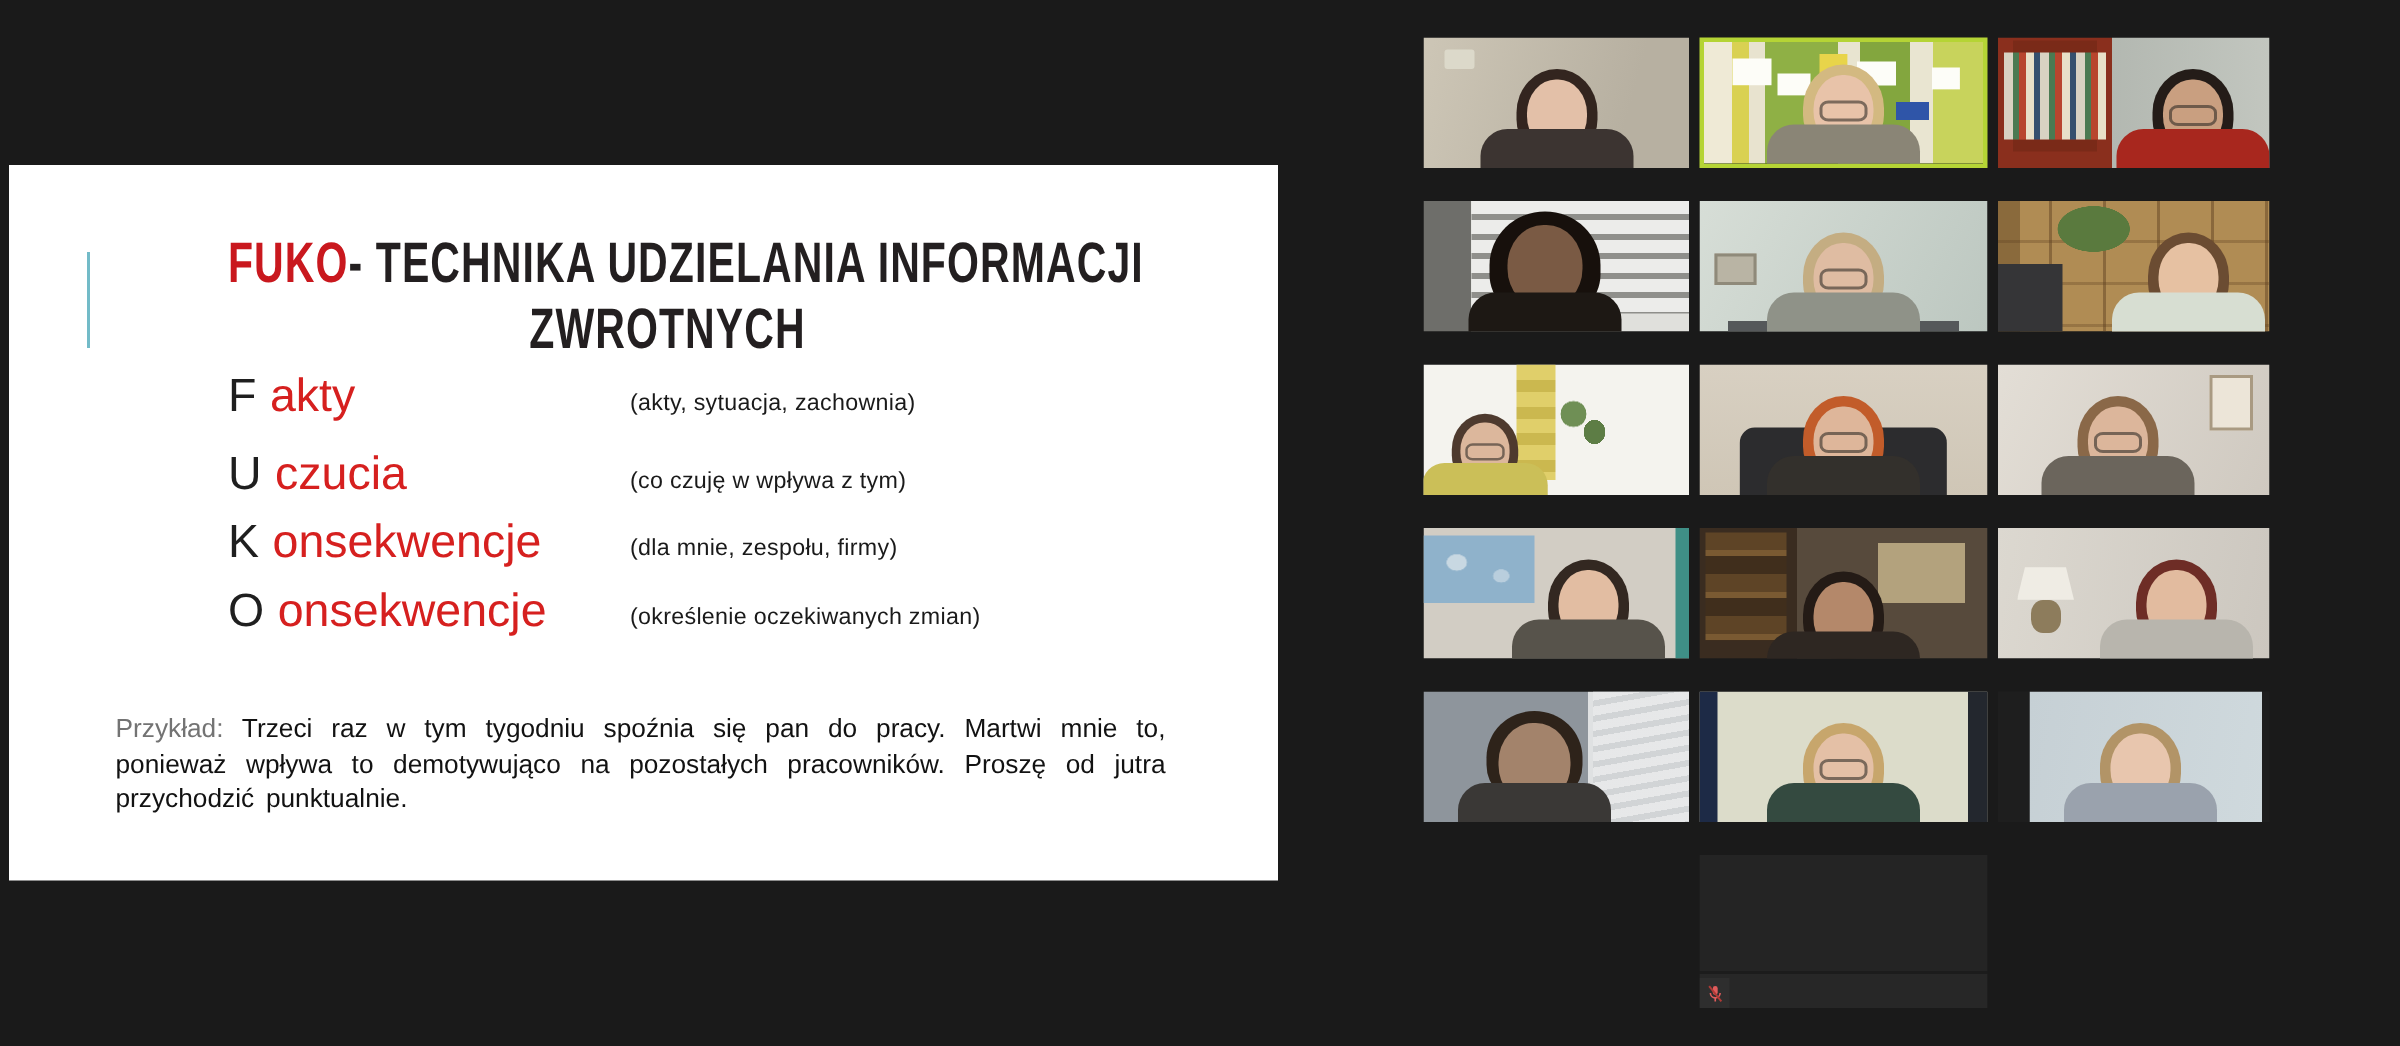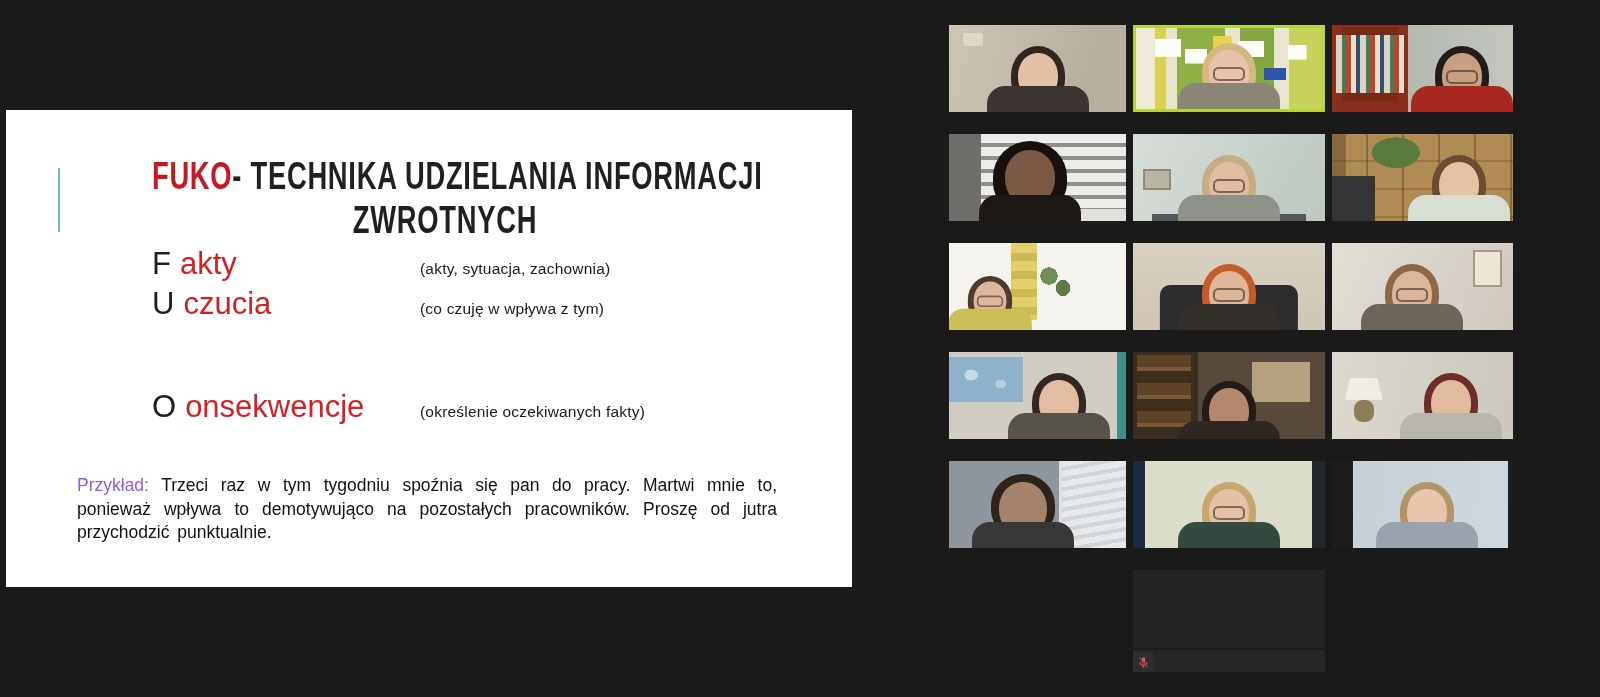--- a/index.html
+++ b/index.html
@@ -15,30 +15,30 @@
 
   .slide-title {
     position:absolute; left:0; right:0; top:44px; text-align:center;
     font-weight:700; font-size:38px; line-height:44px; letter-spacing:1px;
     color:#231f20; white-space:nowrap;padding-left:32px;
   }
   .slide-title .tline { display:block; transform:scaleX(0.72); transform-origin:50% 50%; }
   .red-accent { color:#c9181e; }
 
   .acro-row { position:absolute; left:146px; height:40px; white-space:nowrap; }
-  .row-0 { top:136px; } .row-1 { top:176px; } .row-2 { top:233px; } .row-3 { top:279px; }
+  .row-0 { top:136px; } .row-1 { top:188px; } .row-2 { top:233px; } .row-3 { top:279px; }
   .acro-letter { font-size:31px; color:#1f1f1f; }
   .acro-word { font-size:31px; color:#d6201f; margin-left:9px; }
   .acro-note { position:absolute; left:268px; bottom:8px; font-size:15.5px; color:#1a1a1a; letter-spacing:.2px; }
 
   .example {
     position:absolute; left:71px; top:364px; width:700px;
     font-size:17.5px; line-height:23.5px; text-align:justify; word-spacing:3px; color:#121212;
   }
-  .example .ex-label { color:#8b5cf6; }
+  .example .ex-label { color:#737373; }
 
   
   .grid {
     position:absolute; left:949px; top:25px;
     display:grid; grid-template-columns:177px 192px 181px;
     grid-template-rows:repeat(5, 87px) 102px;
     column-gap:7px; row-gap:22px;
   }
   .tile { position:relative; background:#1c1c1c; overflow:hidden; }
   .tile.active { border:3px solid #b5d435; }
@@ -187,23 +187,27 @@
   </h1>
 
   <div class="acro-row row-0">
     <span class="acro-letter">F</span><span class="acro-word">akty</span>
     <span class="acro-note">(akty, sytuacja, zachownia)</span>
   </div>
   <div class="acro-row row-1">
     <span class="acro-letter">U</span><span class="acro-word">czucia</span>
     <span class="acro-note">(co czuję w wpływa z tym)</span>
   </div>
+  <div class="acro-row row-2">
+    <span class="acro-letter">K</span><span class="acro-word">onsekwencje</span>
+    <span class="acro-note">(dla mnie, zespołu, firmy)</span>
+  </div>
   <div class="acro-row row-3">
     <span class="acro-letter">O</span><span class="acro-word">onsekwencje</span>
-    <span class="acro-note">(określenie oczekiwanych fakty)</span>
+    <span class="acro-note">(określenie oczekiwanych zmian)</span>
   </div>
 
   <p class="example"><span class="ex-label">Przykład:</span> <span>Trzeci raz w tym tygodniu spoźnia się pan do pracy. Martwi mnie to, ponieważ wpływa to demotywująco na pozostałych pracowników. Proszę od jutra przychodzić punktualnie.</span></p>
 </div>
 
 <div class="grid">
     <div class="tile t1" aria-label="woman with dark bob haircut against beige wall" style="grid-row-start: 1; grid-column-start: 1;">
       <div class="video">
         <div class="scene"></div>
         <div class="person">

